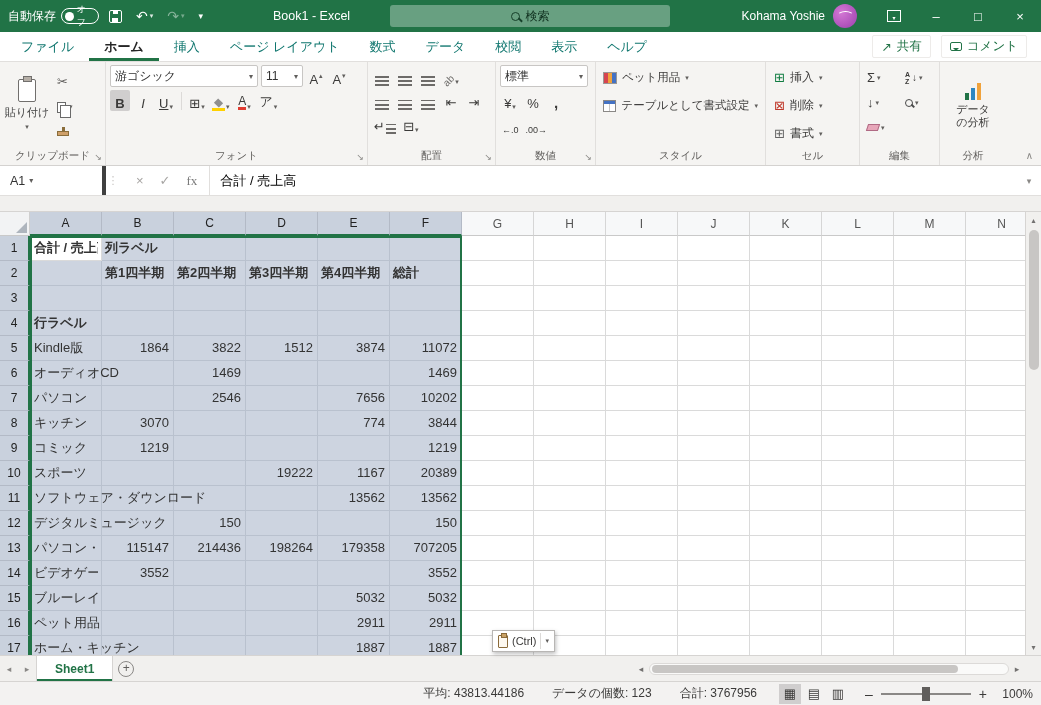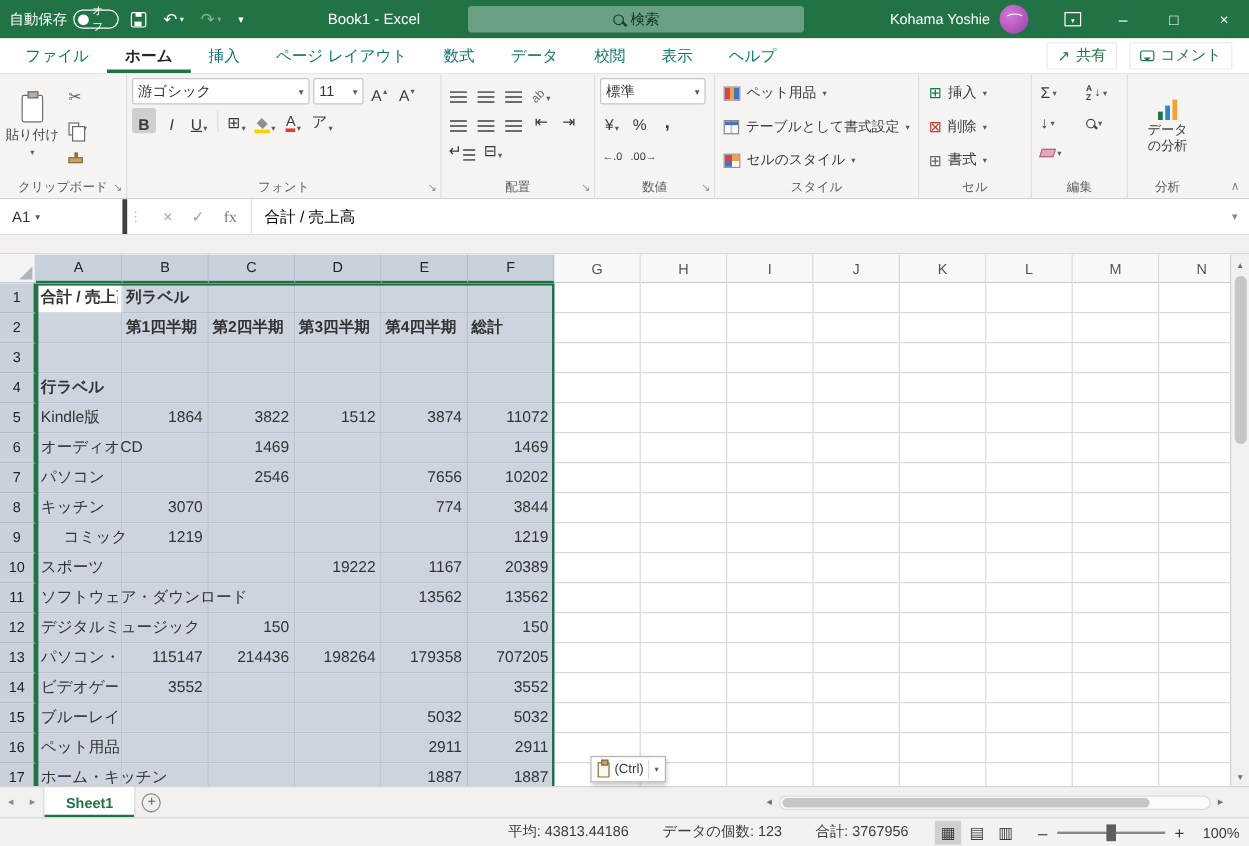--- a/index.html
+++ b/index.html
@@ -391,25 +391,20 @@
       <div class="stylebtn">
           <span class="cfic"></span>
           <span>ペット用品</span>
           <span class="mini">▾</span>
         </div>
       <div class="stylebtn">
           <span class="tblic"></span>
           <span>テーブルとして書式設定</span>
           <span class="mini">▾</span>
         </div>
-      <div class="stylebtn">
-          <span class="csic"></span>
-          <span>セルのスタイル</span>
-          <span class="mini">▾</span>
-        </div>
     </div>
     <span class="glabel">スタイル</span>
   </div>
 
   <div class="rgroup" style="width:94px">
     <div class="gcol">
       <div class="cellbtn">
           <span class="gic g-ins">⊞</span>
           <span>挿入</span>
           <span class="mini">▾</span>
@@ -660,21 +655,21 @@
       <div class="cell csel"></div>
       <div class="cell csel num">1219</div>
       <div class="cell"></div>
       <div class="cell"></div>
       <div class="cell"></div>
       <div class="cell"></div>
       <div class="cell"></div>
       <div class="cell"></div>
       <div class="cell"></div>
       <div class="cell"></div>
-      <div class="alabel" style="width: 68px; margin-left: 19px;">コミック</div>
+      <div class="alabel" style="width: 68px;">コミック</div>
     </div>
     <div class="grow">
       <div class="rowh">10</div>
       <div class="cell csel"></div>
       <div class="cell csel"></div>
       <div class="cell csel"></div>
       <div class="cell csel num">19222</div>
       <div class="cell csel num">1167</div>
       <div class="cell csel num">20389</div>
       <div class="cell"></div>

